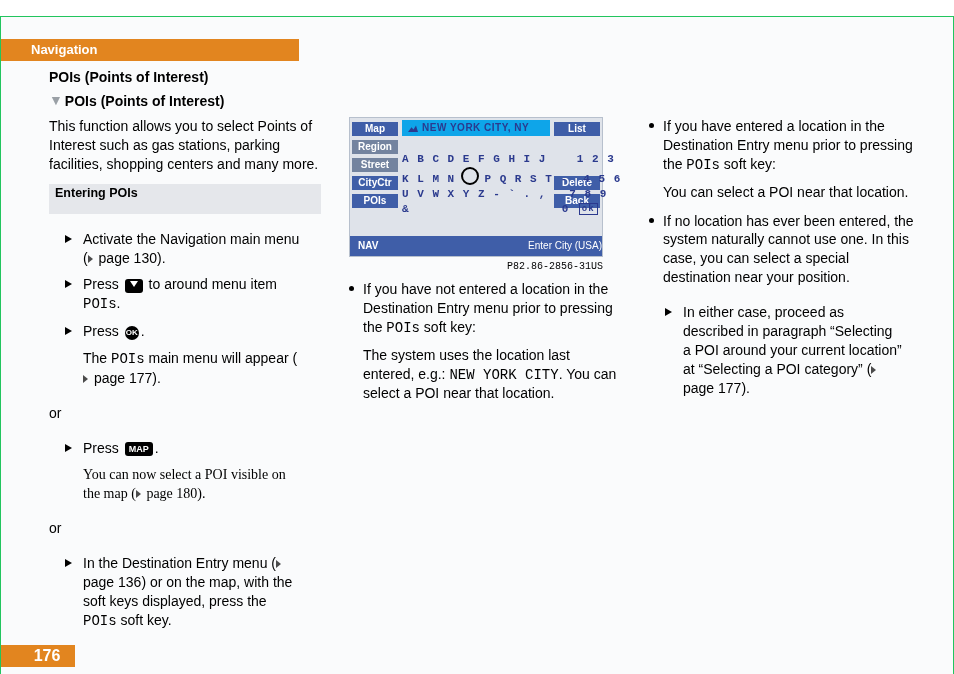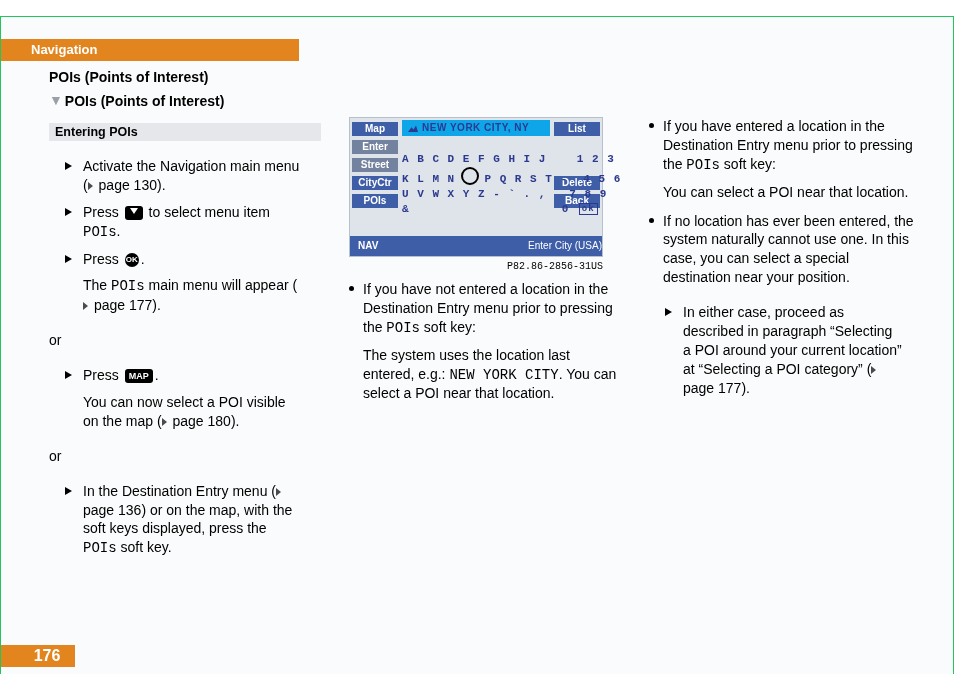--- a/index.html
+++ b/index.html
@@ -101,21 +101,21 @@
     width: 5px; height: 5px;
     background: #000;
     border-radius: 50%;
   }
   .subhead {
     background: #e5e7eb;
     color: #000;
     font-weight: bold;
     font-size: 12.5px;
     line-height: 18px;
-    height: 18px;
+    height: 30px;
     padding: 0 6px;
     margin: 6px 0 8px 0;
     width: 260px;
   }
   .or-text { margin: 4px 0 6px 0; }
 
   
   .key {
     display: inline-block;
     vertical-align: middle;
@@ -302,63 +302,64 @@
     <span class="accent-left"></span>
     <span>Navigation</span>
   </div>
 
   <div class="title-h1">POIs (Points of Interest)</div>
   <div class="title-h2">
     <span class="tri">▼</span><span>POIs (Points of Interest)</span>
   </div>
 
   <div class="col col1">
+    <p>This function allows you to select  Points of Interest such as gas stations, parking facilities, shopping centers and many more.</p>
 
     <div class="subhead">Entering POIs</div>
 
     <ul class="steps">
       <li>
         <span>Activate the Navigation main menu (</span><span class="pref"></span> <span>page 130</span><span>).</span>
       </li>
       <li>
-        <span>Press </span><span class="key down-arrow"><span class="tri-down"></span></span><span> to select menu item </span><span class="code">POIs</span><span>.</span>
+        <span>Press </span><span class="key down-arrow"><span class="tri-down"></span></span><span> to around menu item </span><span class="code">POIs</span><span>.</span>
       </li>
       <li>
         <span>Press </span><span class="key ok">OK</span><span>.</span>
         <p class="indent" style="margin-left:0; margin-top:8px;">
           <span>The </span><span class="code">POIs</span><span> main menu will appear (</span><span class="pref"></span> <span>page 177</span><span>).</span>
         </p>
       </li>
     </ul>
 
     <p class="or-text">or</p>
 
     <ul class="steps">
       <li>
         <span>Press </span><span class="key map-key">MAP</span><span>.</span>
-        <p style="margin-left:0; margin-top:8px;">
+        <p style="margin-left:0; margin-top:8px;font-family:Liberation Serif, serif;">
           <span>You can now select a POI visible on the map (</span><span class="pref"></span> <span>page 180</span><span>).</span>
         </p>
       </li>
     </ul>
 
     <p class="or-text">or</p>
 
     <ul class="steps">
       <li>
         <span>In the Destination Entry menu (</span><span class="pref"></span> <span>page 136</span><span>) or on the map, with the soft keys displayed, press the </span><span class="code">POIs</span><span> soft key.</span>
       </li>
     </ul>
   </div>
 
   <div class="col col2">
 
     <div class="device">
       <div class="softkey-l k1">Map</div>
-      <div class="pill k2" style="left:2px;">Enter</div>
+      <div class="pill k2" style="left:2px;">Region</div>
       <div class="pill k3" style="left:2px;">Street</div>
       <div class="softkey-l k4">CityCtr</div>
       <div class="softkey-l k5">POIs</div>
 
       <div class="softkey-r r1">List</div>
       <div class="softkey-r r4">Delete</div>
       <div class="softkey-r r5">Back</div>
 
       <div class="title-row">
         <span class="loc"></span><span>NEW YORK CITY, NY</span>

